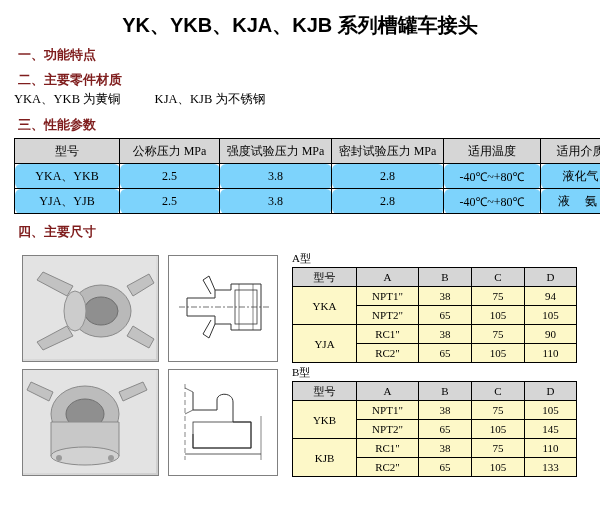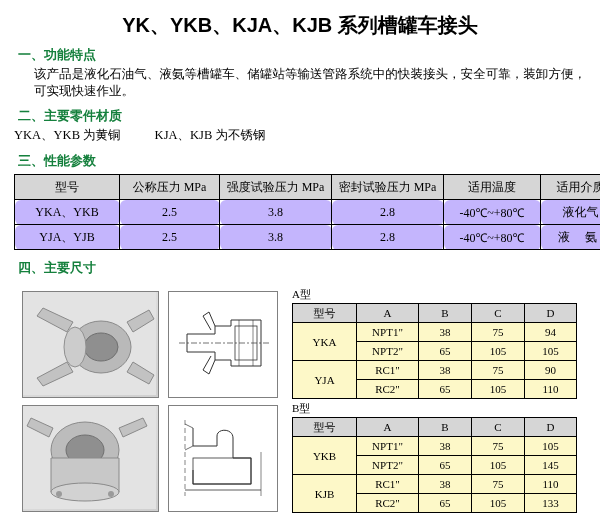--- a/index.html
+++ b/index.html
@@ -22,21 +22,21 @@
   }
   .title {
     text-align: center;
     font-size: 20px;
     font-weight: bold;
     letter-spacing: 0px;
     margin-top: 12px;
     font-family: Liberation Sans, sans-serif;
   }
   .section-head {
-    color: #15803d;
+    color: #7f1d1d;
     font-weight: bold;
     font-size: 13px;
     margin: 7px 0 2px 18px;
     font-family: "Liberation Serif", serif;
   }
   .para {
     font-size: 12.5px;
     line-height: 17px;
     margin: 0 14px 0 14px;
     text-align: justify;
@@ -66,21 +66,21 @@
     text-align: center;
     font-size: 12px;
     height: 24px;
     padding: 0;
   }
   table.perf thead th {
     background: #d6d6d6;
     font-weight: normal;
   }
   table.perf tbody td {
-    background: #c4b5fd;
+    background: #7dd3fc;
     border-radius: 6px;
   }
   .wide-space { letter-spacing: 6px; }
 
   
   .dims {
     position: relative;
     margin-top: 6px;
   }
   .photo {
@@ -122,23 +122,20 @@
   .model-cell { background: #fdf8c8 !important; }
 </style>
 </head>
 <body>
 
 <div class="page">
 
   <div class="title">YK、YKB、KJA、KJB 系列槽罐车接头</div>
 
   <div class="section-head">一、功能特点</div>
-  <div class="para">
-    <span class="indent">该产品是液化石油气、液氨等槽罐车、储罐站等输送管路系统中的快装接头，安全可靠，装卸方便，可实现快速作业。</span>
-  </div>
 
   <div class="section-head">二、主要零件材质</div>
   <div class="materials">
     <span>YKA、YKB 为黄铜</span><span class="gap"></span><span>KJA、KJB 为不锈钢</span>
   </div>
 
   <div class="section-head">三、性能参数</div>
 
   <table class="perf">
     <colgroup>

